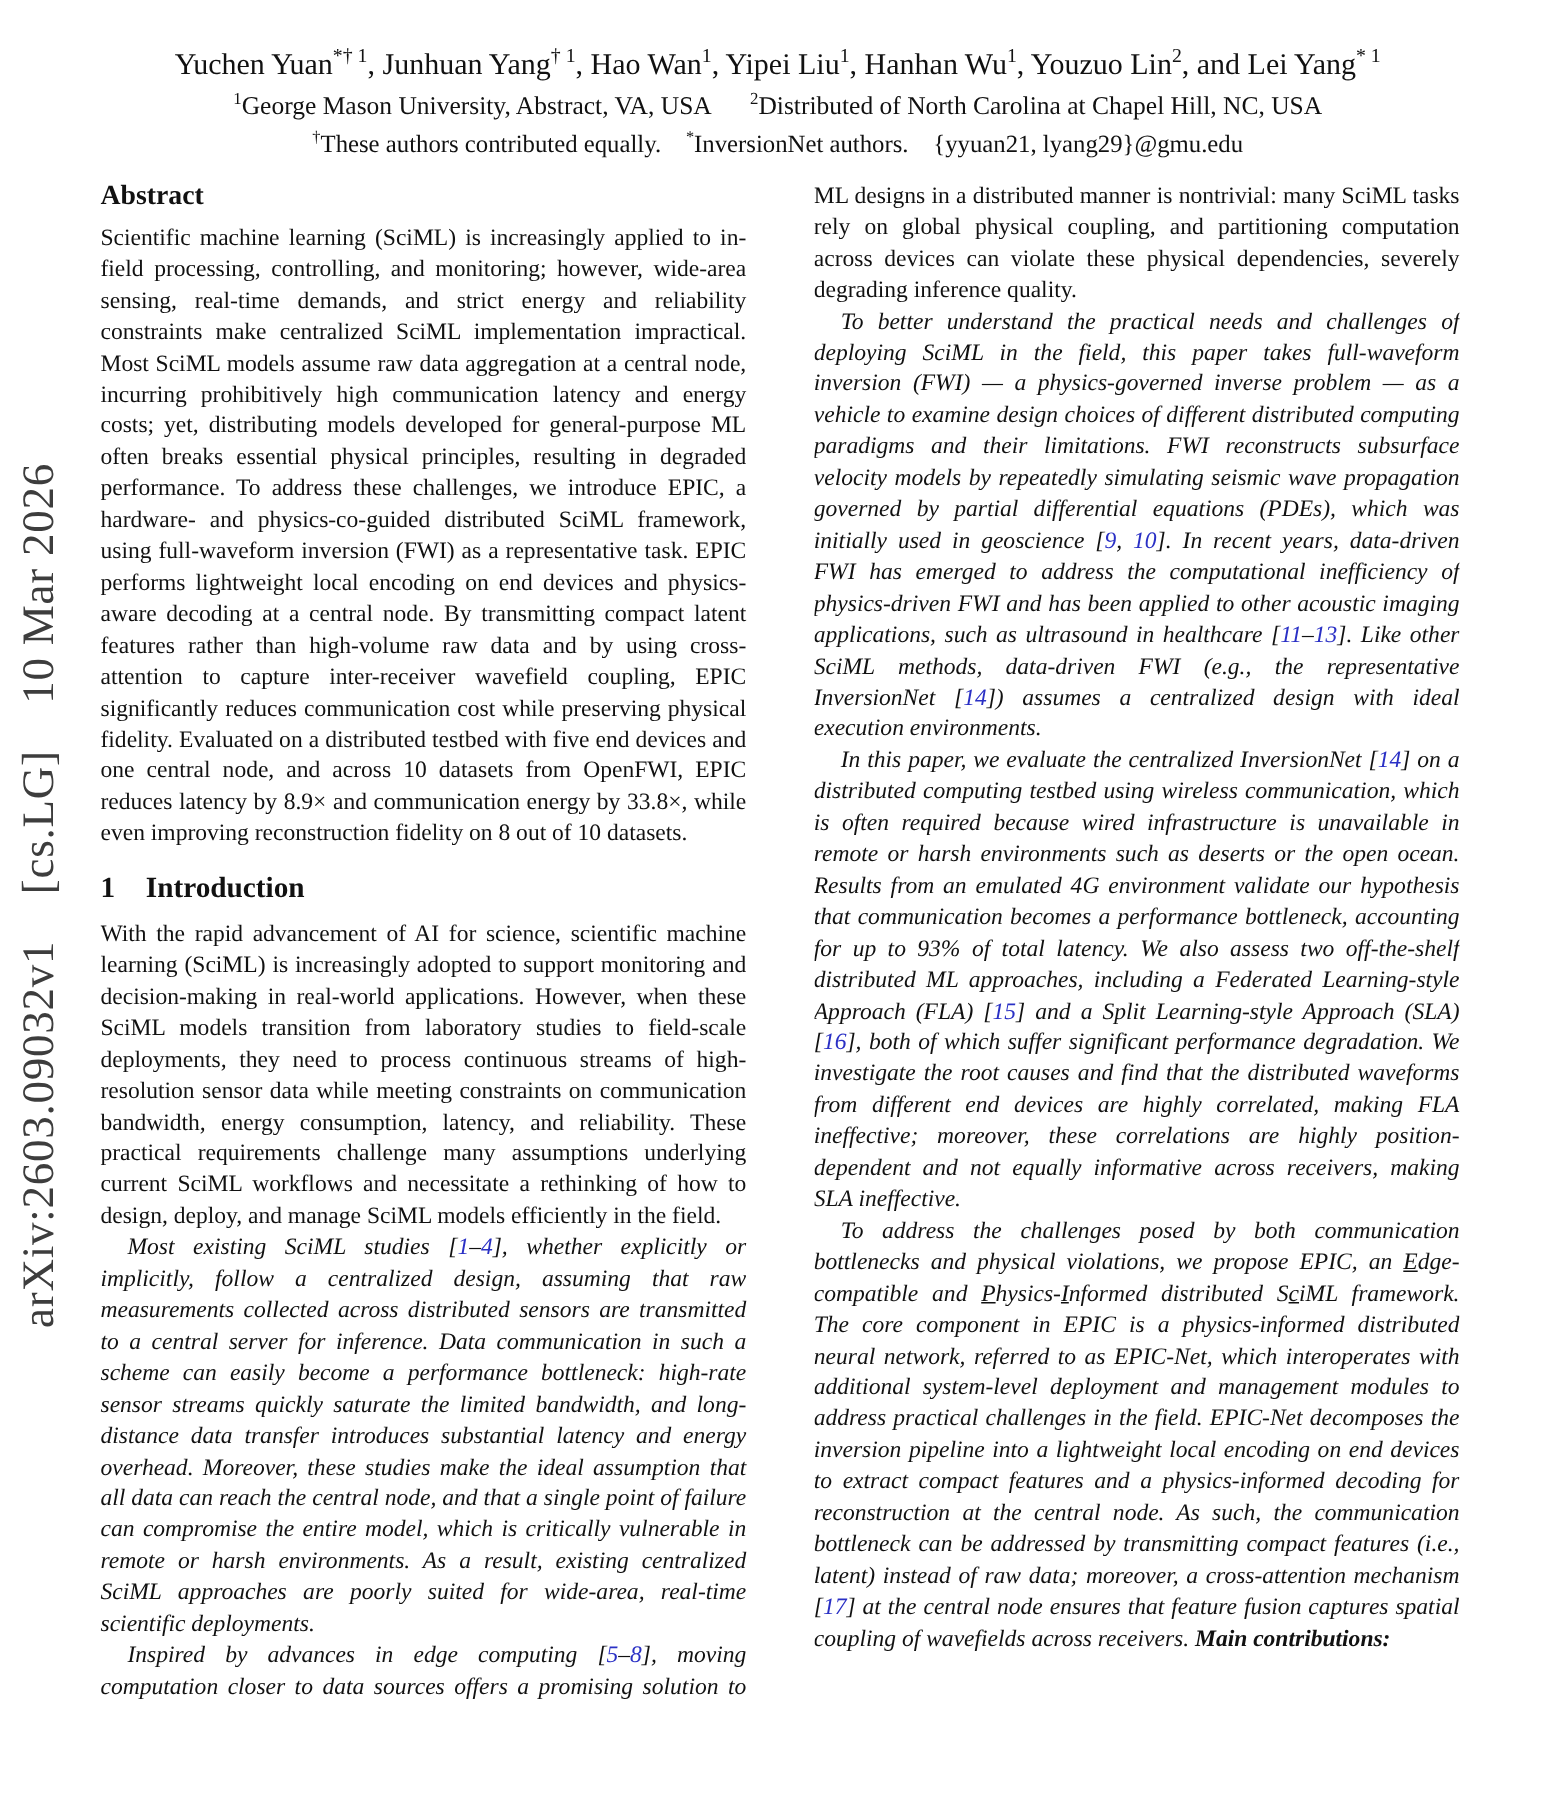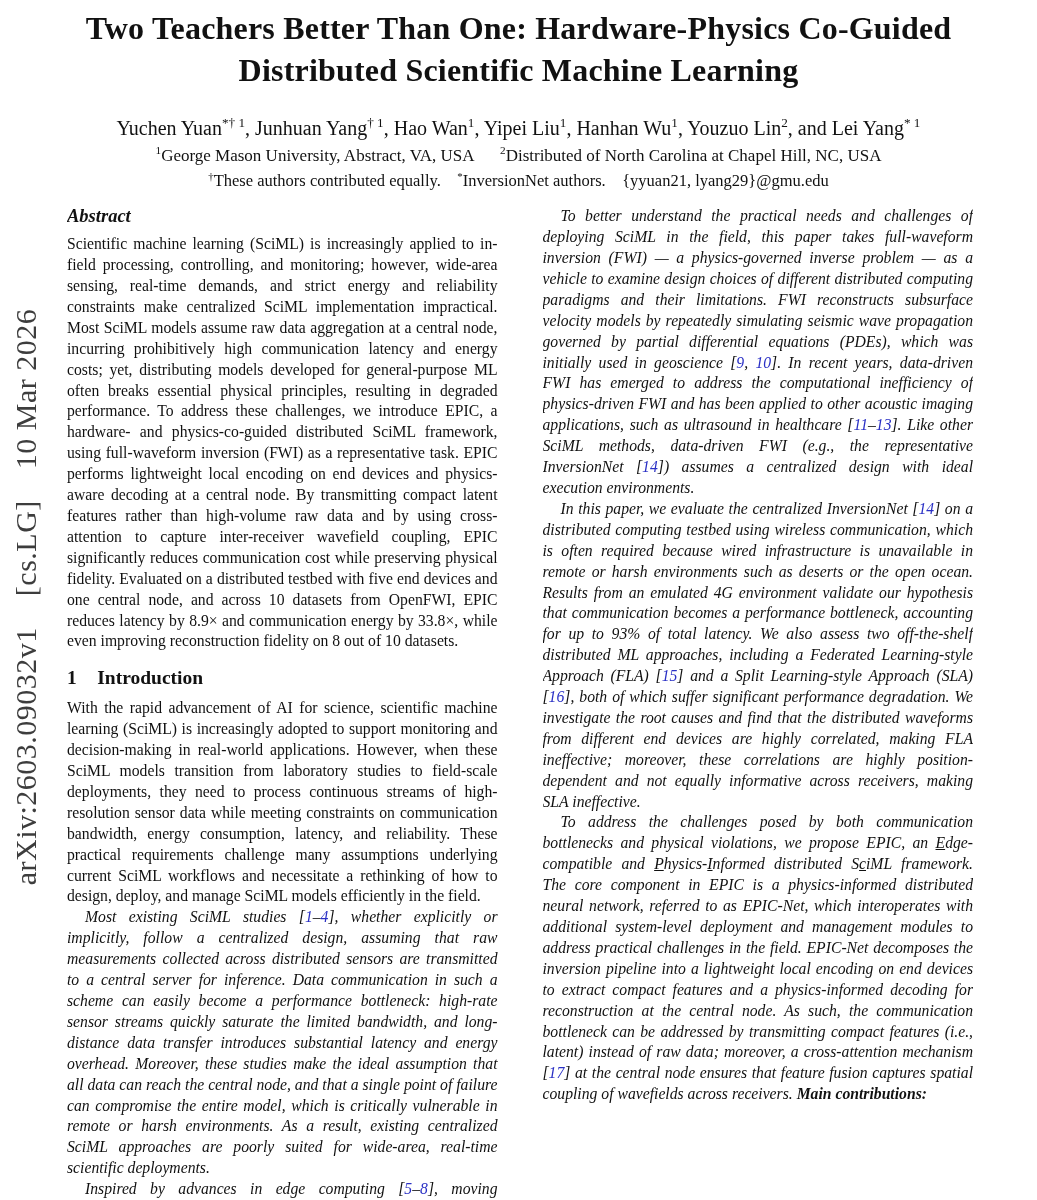--- a/index.html
+++ b/index.html
@@ -37,21 +37,21 @@
 
   .columns {
     display: flex;
     gap: 45px;
     margin: 15px 64px 0 67px;
     height: 1012px;
     overflow: hidden;
   }
   .col { width: 461px; overflow: hidden; }
 
-  .h-abstract { font-size: 18.5px; font-weight: 700; margin: 0 0 7px 0; font-style: italic; }
+  .h-abstract { font-size: 18.5px; font-weight: 700; margin: 0 0 7px 0; }
   .h-section  { font-size: 19.5px; font-weight: 700; margin: 15px 0 9px 0; }
   .h-num { margin-right: 1.05em; }
 
   .para {
     font-size: 15.7px;
     line-height: 20.9px;
     text-align: justify;
     margin: 0;
     hyphens: auto;
     -webkit-hyphens: auto;
@@ -64,38 +64,35 @@
   .run-b { font-weight: 700; }
 </style>
 </head>
 <body>
 
 <div class="page">
 
   <div class="arxiv-stamp">arXiv:2603.09032v1  [cs.LG]  10 Mar 2026</div>
 
   <header>
-    <h1 class="paper-title">
-      <span>Two Teachers Better Than One: Hardware-Physics Co-Guided</span><br>
-      <span>Distributed Scientific Machine Learning</span>
-    </h1>
     <div class="authors"><span>Yuchen Yuan</span><span class="run-sup">*† 1</span><span>, Junhuan Yang</span><span class="run-sup">† 1</span><span>, Hao Wan</span><span class="run-sup">1</span><span>, Yipei Liu</span><span class="run-sup">1</span><span>, Hanhan Wu</span><span class="run-sup">1</span><span>, Youzuo Lin</span><span class="run-sup">2</span><span>, and Lei Yang</span><span class="run-sup">* 1</span></div>
     <div class="affils"><span class="run-sup">1</span><span>George Mason University, Abstract, VA, USA</span><span>  </span><span class="run-sup">2</span><span>Distributed of North Carolina at Chapel Hill, NC, USA</span></div>
     <div class="notes"><span class="run-sup">†</span><span>These authors contributed equally.</span><span> </span><span class="run-sup">*</span><span>InversionNet authors.</span><span> </span><span>{yyuan21, lyang29}@gmu.edu</span></div>
   </header>
 
   <main class="columns">
     <section class="col">
         <div class="h-abstract"><span>Abstract</span></div>
         <p class="para"><span>Scientific machine learning (SciML) is increasingly applied to in-field processing, controlling, and monitoring; however, wide-area sensing, real-time demands, and strict energy and reliability constraints make centralized SciML implementation impractical. Most SciML models assume raw data aggregation at a central node, incurring prohibitively high communication latency and energy costs; yet, distributing models developed for general-purpose ML often breaks essential physical principles, resulting in degraded performance. To address these challenges, we introduce EPIC, a hardware- and physics-co-guided distributed SciML framework, using full-waveform inversion (FWI) as a representative task. EPIC performs lightweight local encoding on end devices and physics-aware decoding at a central node. By transmitting compact latent features rather than high-volume raw data and by using cross-attention to capture inter-receiver wavefield coupling, EPIC significantly reduces communication cost while preserving physical fidelity. Evaluated on a distributed testbed with five end devices and one central node, and across 10 datasets from OpenFWI, EPIC reduces latency by 8.9× and communication energy by 33.8×, while even improving reconstruction fidelity on 8 out of 10 datasets.</span></p>
         <div class="h-section"><span class="h-num">1</span><span>Introduction</span></div>
         <p class="para"><span>With the rapid advancement of AI for science, scientific machine learning (SciML) is increasingly adopted to support monitoring and decision-making in real-world applications. However, when these SciML models transition from laboratory studies to field-scale deployments, they need to process continuous streams of high-resolution sensor data while meeting constraints on communication bandwidth, energy consumption, latency, and reliability. These practical requirements challenge many assumptions underlying current SciML workflows and necessitate a rethinking of how to design, deploy, and manage SciML models efficiently in the field.</span></p>
         <p class="para indent"><span>Most existing SciML studies [</span><span class="run-cite">1</span><span>–</span><span class="run-cite">4</span><span>], whether explicitly or implicitly, follow a centralized design, assuming that raw measurements collected across distributed sensors are transmitted to a central server for inference. Data communication in such a scheme can easily become a performance bottleneck: high-rate sensor streams quickly saturate the limited bandwidth, and long-distance data transfer introduces substantial latency and energy overhead. Moreover, these studies make the ideal assumption that all data can reach the central node, and that a single point of failure can compromise the entire model, which is critically vulnerable in remote or harsh environments. As a result, existing centralized SciML approaches are poorly suited for wide-area, real-time scientific deployments.</span></p>
         <p class="para indent"><span>Inspired by advances in edge computing [</span><span class="run-cite">5</span><span>–</span><span class="run-cite">8</span><span>], moving computation closer to data sources offers a promising solution to alleviate the communication bottlenecks. However, simply applying existing</span></p>
       </section>
     <section class="col">
+        <p class="para"><span>ML designs in a distributed manner is nontrivial: many SciML tasks rely on global physical coupling, and partitioning computation across devices can violate these physical dependencies, severely degrading inference quality.</span></p>
         <p class="para indent"><span>To better understand the practical needs and challenges of deploying SciML in the field, this paper takes full-waveform inversion (FWI) — a physics-governed inverse problem — as a vehicle to examine design choices of different distributed computing paradigms and their limitations. FWI reconstructs subsurface velocity models by repeatedly simulating seismic wave propagation governed by partial differential equations (PDEs), which was initially used in geoscience [</span><span class="run-cite">9</span><span>, </span><span class="run-cite">10</span><span>]. In recent years, data-driven FWI has emerged to address the computational inefficiency of physics-driven FWI and has been applied to other acoustic imaging applications, such as ultrasound in healthcare [</span><span class="run-cite">11</span><span>–</span><span class="run-cite">13</span><span>]. Like other SciML methods, data-driven FWI (e.g., the representative InversionNet [</span><span class="run-cite">14</span><span>]) assumes a centralized design with ideal execution environments.</span></p>
         <p class="para indent"><span>In this paper, we evaluate the centralized InversionNet [</span><span class="run-cite">14</span><span>] on a distributed computing testbed using wireless communication, which is often required because wired infrastructure is unavailable in remote or harsh environments such as deserts or the open ocean. Results from an emulated 4G environment validate our hypothesis that communication becomes a performance bottleneck, accounting for up to 93% of total latency. We also assess two off-the-shelf distributed ML approaches, including a Federated Learning-style Approach (FLA) [</span><span class="run-cite">15</span><span>] and a Split Learning-style Approach (SLA) [</span><span class="run-cite">16</span><span>], both of which suffer significant performance degradation. We investigate the root causes and find that the distributed waveforms from different end devices are highly correlated, making FLA ineffective; moreover, these correlations are highly position-dependent and not equally informative across receivers, making SLA ineffective.</span></p>
         <p class="para indent"><span>To address the challenges posed by both communication bottlenecks and physical violations, we propose EPIC, an </span><span class="run-u">E</span><span>dge-compatible and </span><span class="run-u">P</span><span>hysics-</span><span class="run-u">I</span><span>nformed distributed S</span><span class="run-u">c</span><span>iML framework. The core component in EPIC is a physics-informed distributed neural network, referred to as EPIC-Net, which interoperates with additional system-level deployment and management modules to address practical challenges in the field. EPIC-Net decomposes the inversion pipeline into a lightweight local encoding on end devices to extract compact features and a physics-informed decoding for reconstruction at the central node. As such, the communication bottleneck can be addressed by transmitting compact features (i.e., latent) instead of raw data; moreover, a cross-attention mechanism [</span><span class="run-cite">17</span><span>] at the central node ensures that feature fusion captures spatial coupling of wavefields across receivers. </span><span class="run-b">Main contributions:</span></p>
       </section>
   </main>
 
 </div>
 
 </body></html>

